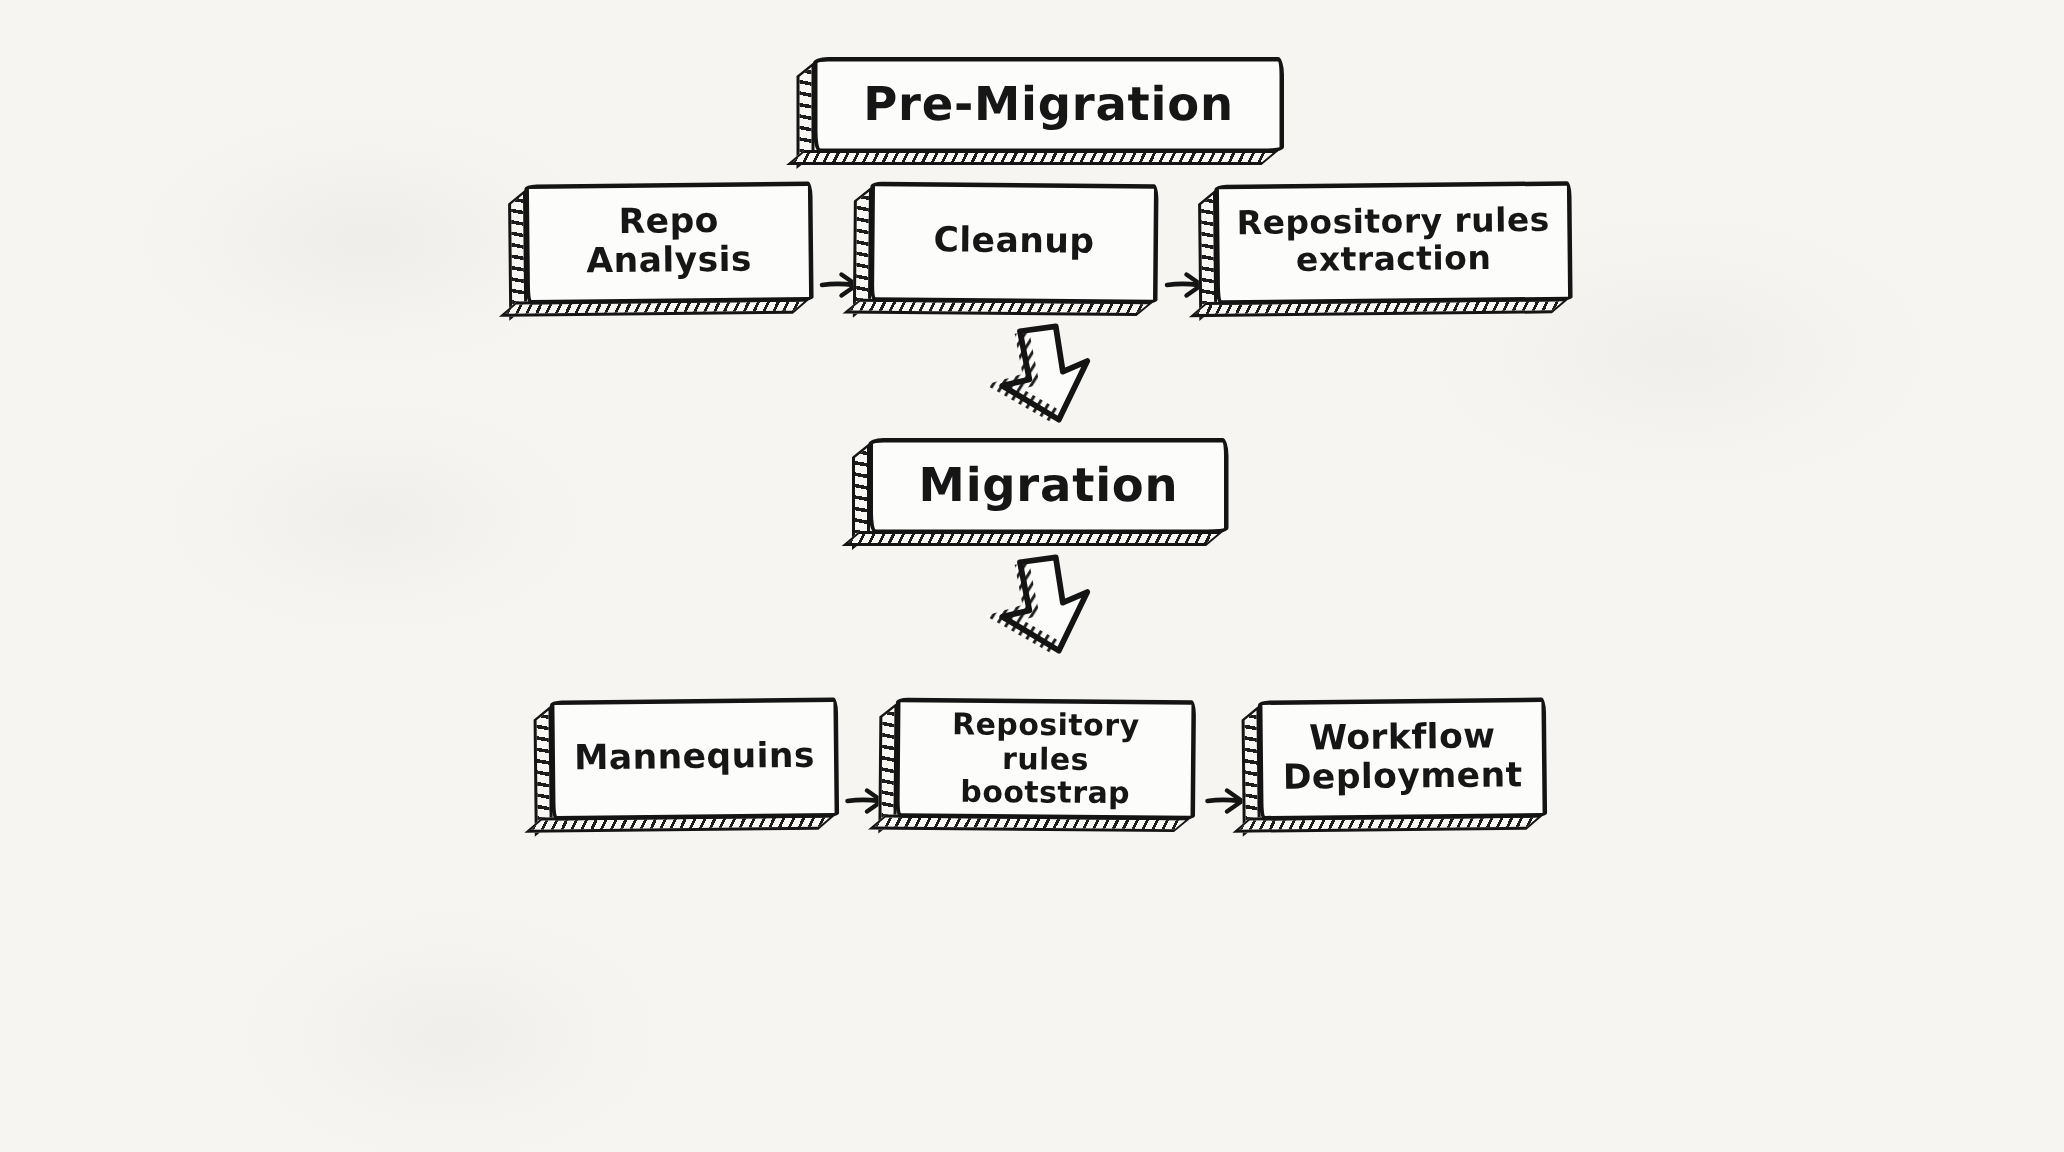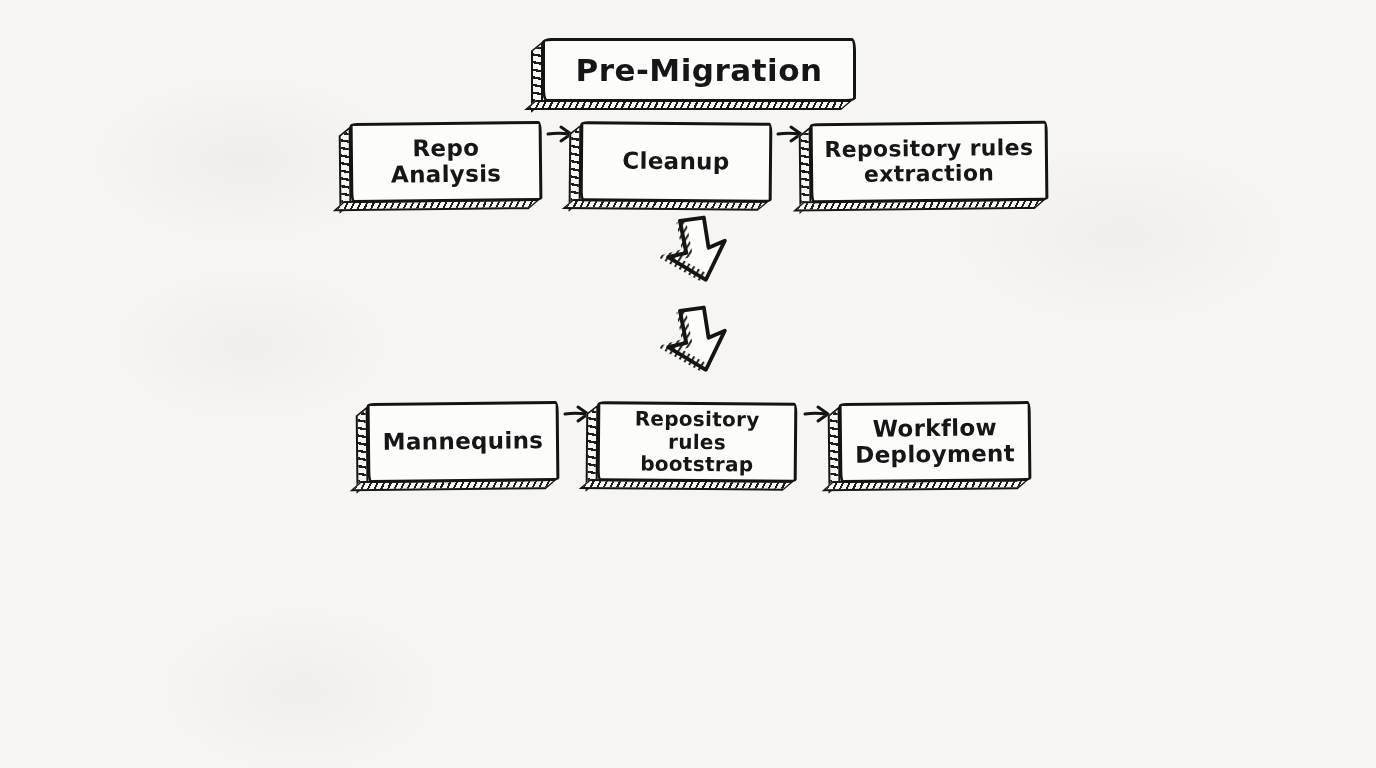--- a/index.html
+++ b/index.html
@@ -13,21 +13,21 @@
       #f6f5f2;
     font-family:"DejaVu Sans","Liberation Sans",sans-serif;
     color:#161616;
   }
   .canvas{
     width:100%; height:100%;
     display:flex; flex-direction:column; align-items:center;
     padding-top:38px; padding-left:22px;
   }
   .phase{ display:flex; flex-direction:column; align-items:center; }
-  .row{ display:flex; align-items:flex-start; margin-top:20px; }
+  .row{ display:flex; align-items:flex-end; margin-top:20px; }
 
   
   .box3d{ position:relative; display:inline-block; }
   .face-left{
     position:absolute; top:3px; left:-11px; width:12px; height:calc(100% - 2px);
     background:#f8f7f4;
     background-image:repeating-linear-gradient(45deg,#1c1c1c 0 1.7px,transparent 1.7px 5.4px);
     border:2px solid #141414;
     transform:skewY(-39deg); transform-origin:100% 50%;
     z-index:0;
@@ -109,20 +109,25 @@
       </pattern>
     </defs>
     <g transform="rotate(-13 40 33)">
       <polygon points="29,3 51,5 49,33 65,30 40,61 11,33 28,33" fill="#fcfcfa"></polygon>
       <path d="M30 4 L29 33 L12 34 L39 59" stroke="url(#hatch1)" stroke-width="9" fill="none"></path>
       <polygon points="29,3 51,5 49,33 65,30 40,61 11,33 28,33" fill="none" stroke="#141414" stroke-width="3.5" stroke-linejoin="round"></polygon>
     </g>
   </svg>
 
   <section class="phase">
+    <div class="box3d header">
+      <span class="face-left"></span>
+      <span class="face-bottom"></span>
+      <div class="face-main">Migration</div>
+    </div>
   </section>
 
   <svg class="big-arrow" width="88" height="72" viewBox="0 0 80 66">
     <defs>
       <pattern id="hatch2" width="5" height="5" patternUnits="userSpaceOnUse" patternTransform="rotate(45)">
         <rect width="5" height="5" fill="#fcfcfa"></rect>
         <line x1="1" y1="0" x2="1" y2="5" stroke="#1c1c1c" stroke-width="1.8"></line>
       </pattern>
     </defs>
     <g transform="rotate(-13 40 33)">

